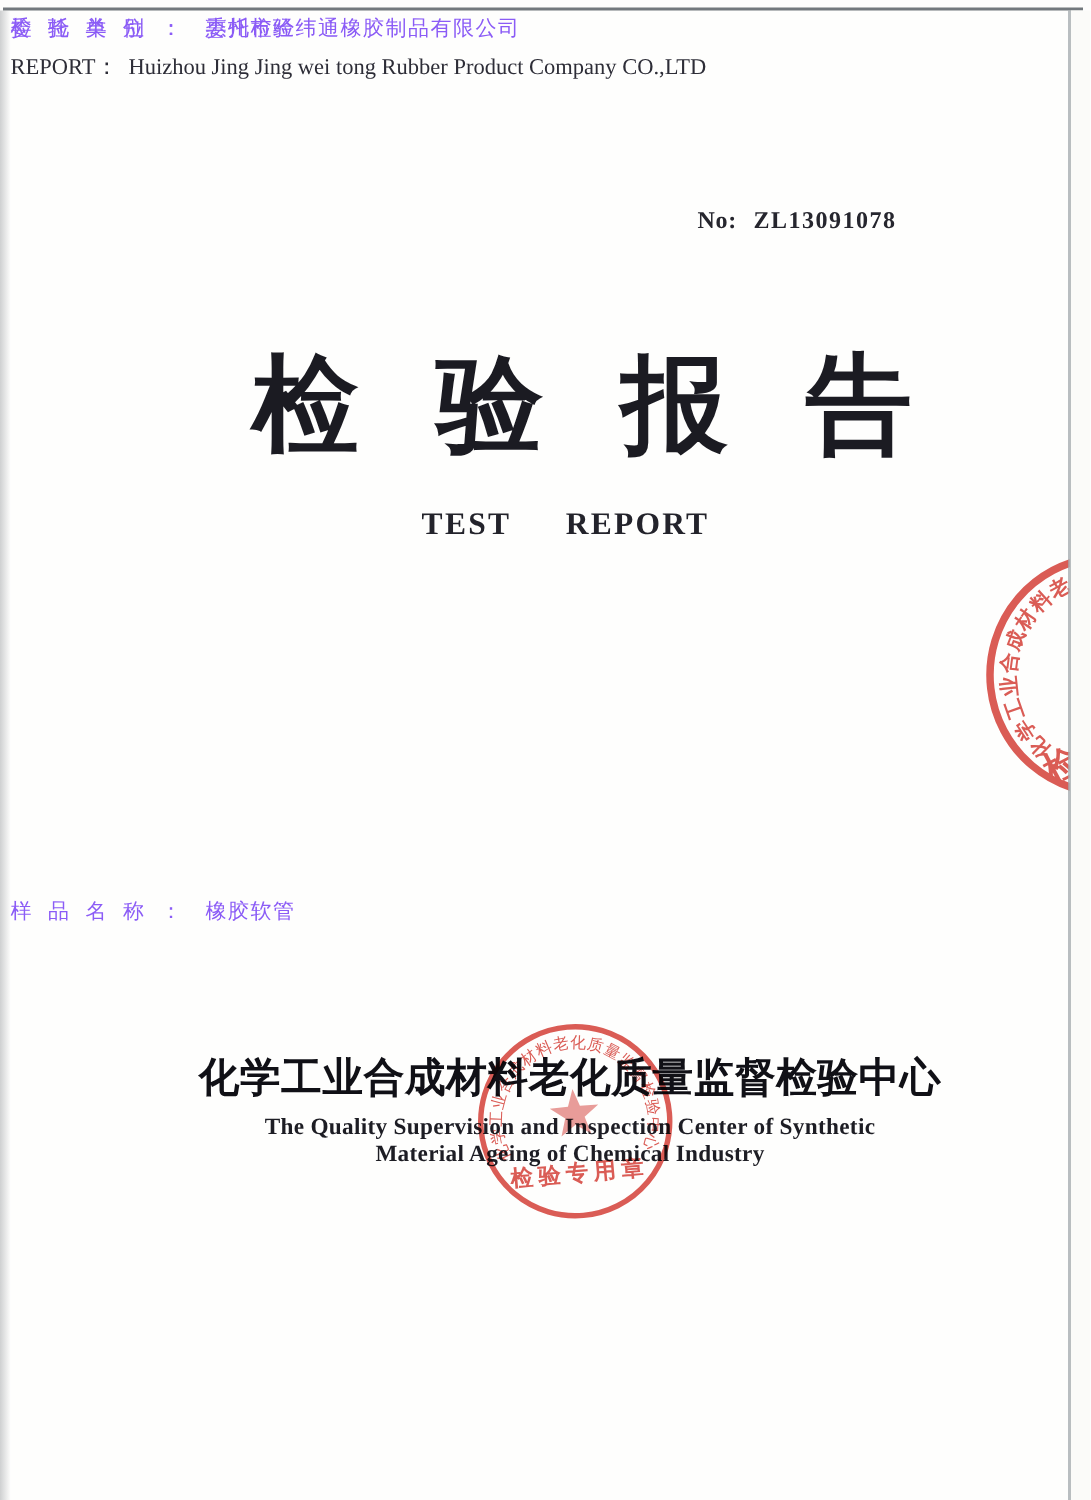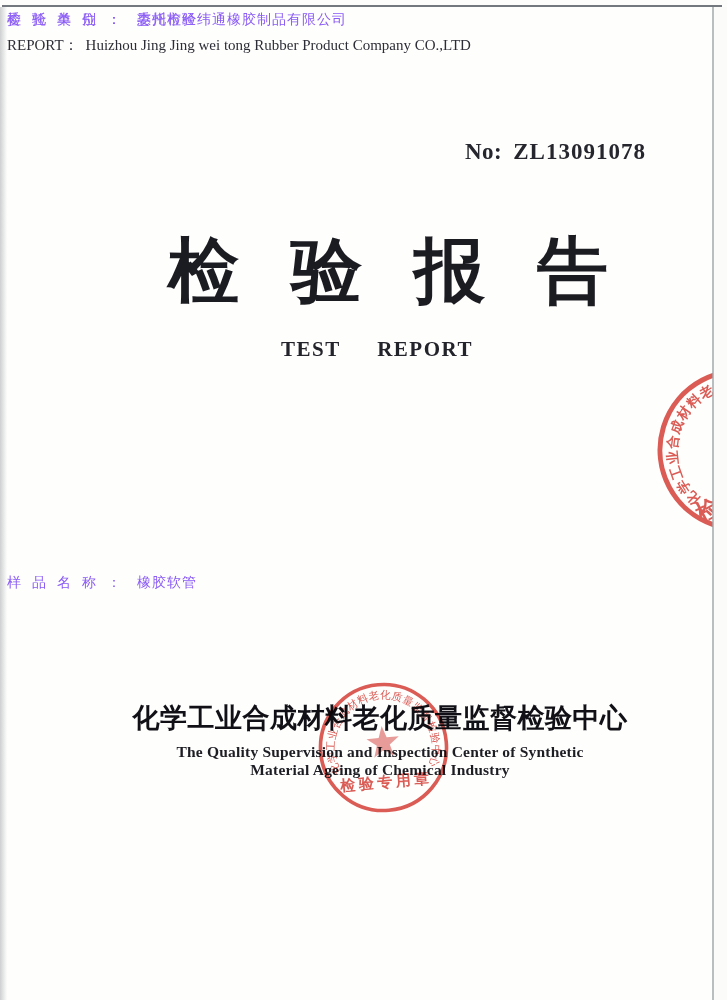--- a/index.html
+++ b/index.html
@@ -12,38 +12,38 @@
   
   .edge-top{position:absolute;top:5px;left:2px;right:5px;height:2px;background:#596066;opacity:.85;}
   .edge-left{position:absolute;top:7px;left:0;bottom:0;width:7px;
     background:linear-gradient(to right, rgba(130,134,138,.38), rgba(130,134,138,0));}
   .edge-right{position:absolute;top:7px;left:712px;width:2px;bottom:0;background:#a2a8ac;opacity:.75;}
   .outer-strip{position:absolute;top:7px;left:714px;right:0;bottom:0;background:#fbfbf9;}
   
   .page{position:absolute;top:7px;left:7px;width:706px;height:993px;overflow:hidden;background:#fefefd;}
   .abs{position:absolute;}
 
-  .report-no{left:458px;top:132px;font-size:23px;font-weight:700;color:#26262e;letter-spacing:.5px;}
+  .report-no{left:458px;top:132px;font-size:16px;font-weight:700;color:#26262e;letter-spacing:.5px;}
   .report-no .no-val{margin-left:11px;letter-spacing:1px;}
 
   .title-cn{
     left:161px;top:225px;margin:0;
     font-size:71px;line-height:1.1;font-weight:600;color:#1b1b22;
     letter-spacing:52px;white-space:nowrap;
   }
   .title-en{
     left:0;width:706px;top:330px;text-align:center;
     font-size:21px;font-weight:700;color:#23232b;
     letter-spacing:1.5px;word-spacing:30px;white-space:pre;
     transform:translateX(17px);
   }
   .field{position:absolute;left:0;white-space:nowrap;}
   .field:nth-of-type(1){top:463px;}
   .field:nth-of-type(2){top:530px;}
-  .field:nth-of-type(3){top:563px;}
+  .field:nth-of-type(3){top:589px;}
   .field .cn{font-size:14px;line-height:26px;color:#8b5cf6;}
   .field .cn .label{letter-spacing:11px;}
   .field .cn .value{margin-left:5px;letter-spacing:1px;}
   .field .en{font-size:15px;line-height:21px;margin-top:2px;color:#2d2d37;}
   .field .en .value{margin-left:7px;white-space:pre;}
 
   .org-cn{
     left:0;width:706px;top:693px;text-align:center;margin:0;
     font-size:27px;font-weight:700;letter-spacing:.5px;color:#101016;
     transform:translateX(20px);white-space:nowrap;

